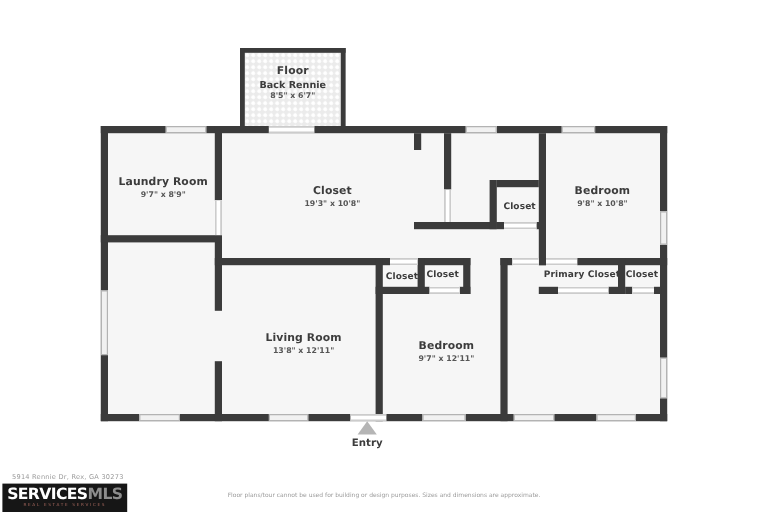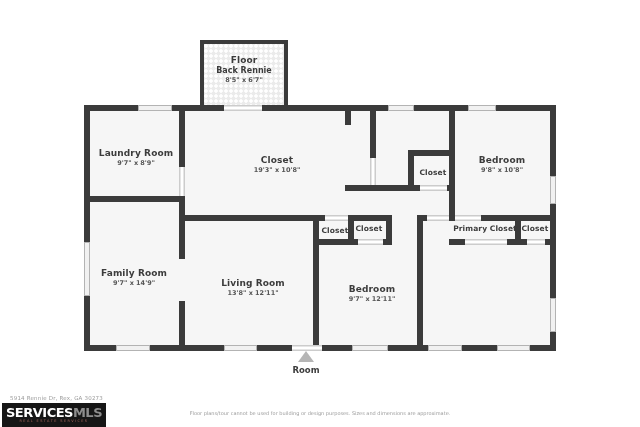--- a/index.html
+++ b/index.html
@@ -124,35 +124,31 @@
   </div>
   <div class="room-label closet" style="left:369px;top:228px">
     <div class="rname">Closet</div>
   </div>
   <div class="room-label closet" style="left:485px;top:228px">
     <div class="rname">Primary Closet</div>
   </div>
   <div class="room-label closet" style="left:535px;top:228px">
     <div class="rname">Closet</div>
   </div>
-  <div class="room-label" style="left:134px;top:277px">
-    <div class="rname">Family Room</div>
-    <div class="rdims">9'7" x 14'9"</div>
-  </div>
   <div class="room-label" style="left:253px;top:287px">
     <div class="rname">Living Room</div>
     <div class="rdims">13'8" x 12'11"</div>
   </div>
   <div class="room-label" style="left:372px;top:293px">
     <div class="rname">Bedroom</div>
     <div class="rdims">9'7" x 12'11"</div>
   </div>
 
   <div class="entry-arrow"></div>
-  <div class="entry-label">Room</div>
+  <div class="entry-label">Entry</div>
 
   <div class="address">5914 Rennie Dr, Rex, GA 30273</div>
   <div class="logo">
     <div class="logo-line"><span class="logo-a">SERVICES</span><span class="logo-b">MLS</span></div>
     <div class="logo-tag">REAL ESTATE SERVICES</div>
   </div>
   <div class="disclaimer">Floor plans/tour cannot be used for building or design purposes. Sizes and dimensions are approximate.</div>
 
 </div>
 

